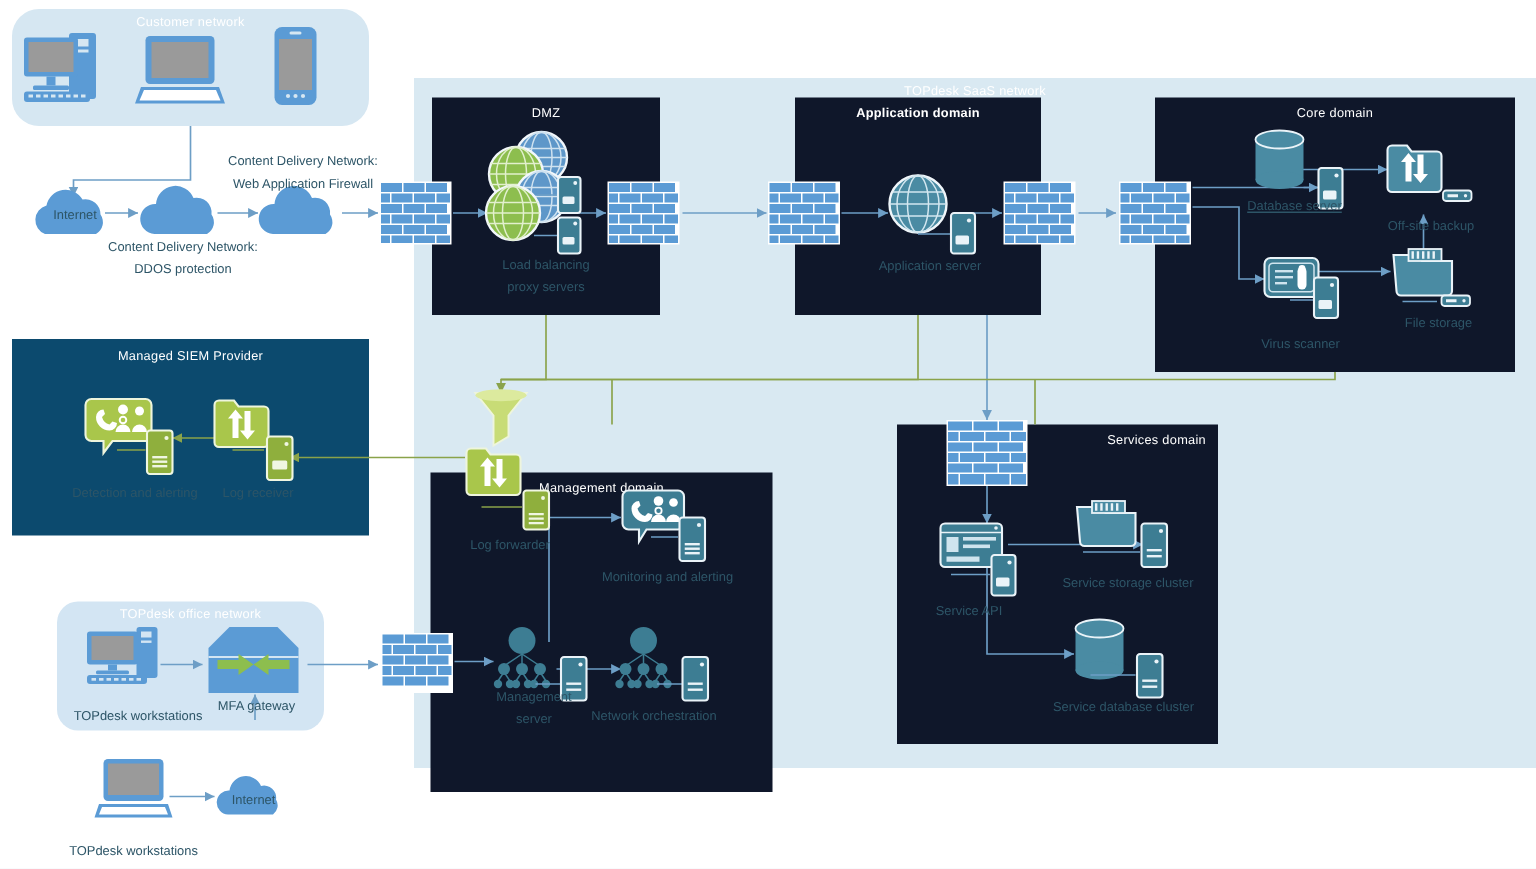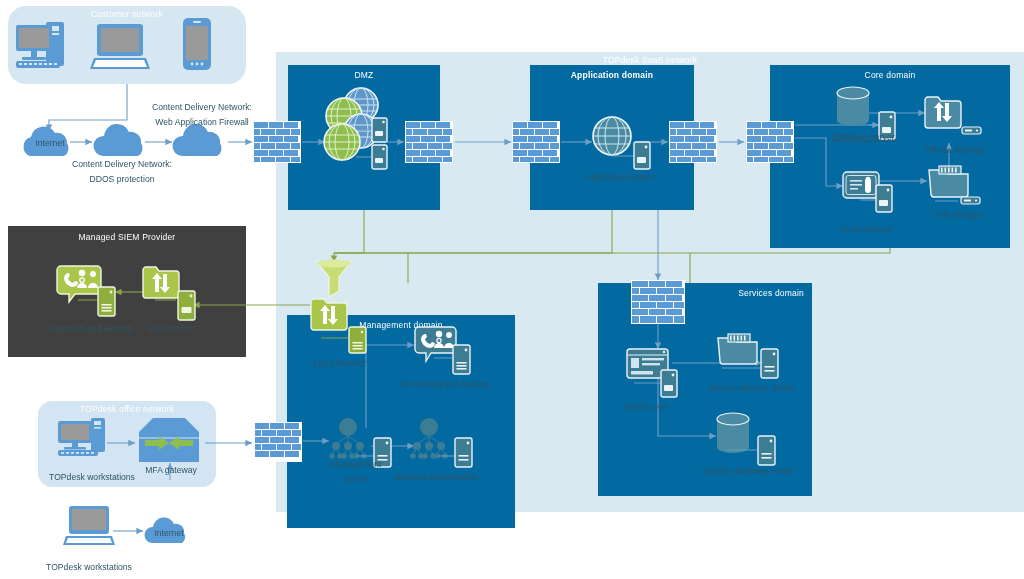--- a/index.html
+++ b/index.html
@@ -13,22 +13,22 @@
 
   
   .zone { position: absolute; }
   .zone-title {
     position: absolute; left: 0; right: 0; text-align: center;
     color: #ffffff; font-size: 8.5px; letter-spacing: .2px;
   }
   .cust-net   { background:#d6e7f2; border-radius: 18px; }
   .office-net { background:#d3e5f3; border-radius: 14px; }
   .saas-net   { background:#d9e9f2; }
-  .subdomain  { background:#0369a1; }
-  .siem-box   { background:#404040; }
+  .subdomain  { background:#0f172a; }
+  .siem-box   { background:#0c4a6e; }
 
   
   .lbl {
     position: absolute; text-align: center;
     color: #2d5567; font-size: 8.6px; line-height: 15px;
     white-space: pre-line;
   }
 
   
   svg.layer { position:absolute; left:0; top:0; width:1024px; height:579px; overflow:visible; }
@@ -747,20 +747,22 @@
       <path d="M0,30 L46,30 L49,39 L-3,39 Z" fill="#5b9bd5"></path>
       <path d="M2,32 L44,32 L46,37 L0,37 Z" fill="#ffffff"></path>
     </g>
   </svg>
 
   <div class="lbl" style="left:22px;  top:136px; width:56px;">Internet</div>
   <div class="lbl" style="left:58px;  top:157px; width:128px;">Content Delivery Network:
 DDOS protection</div>
   <div class="lbl" style="left:140px; top:100px; width:124px;">Content Delivery Network:
 Web Application Firewall</div>
+  <div class="lbl" style="left:301px; top:169px; width:126px;">Load balancing
+proxy servers</div>
   <div class="lbl" style="left:562px; top:170px; width:116px;">Application server</div>
   <div class="lbl" style="left:815px; top:130px; width:96px;text-decoration:underline;">Database server</div>
   <div class="lbl" style="left:910px; top:143px; width:88px;">Off-site backup</div>
   <div class="lbl" style="left:823px; top:222px; width:88px;">Virus scanner</div>
   <div class="lbl" style="left:917px; top:208px; width:84px;">File storage</div>
   <div class="lbl" style="left:30px;  top:321px; width:120px;">Detection and alerting</div>
   <div class="lbl" style="left:132px; top:321px; width:80px;">Log receiver</div>
   <div class="lbl" style="left:297px; top:356px; width:86px;">Log forwarder</div>
   <div class="lbl" style="left:383px; top:377px; width:124px;">Monitoring and alerting</div>
   <div class="lbl" style="left:315px; top:455px; width:82px; top:457px;">Management

